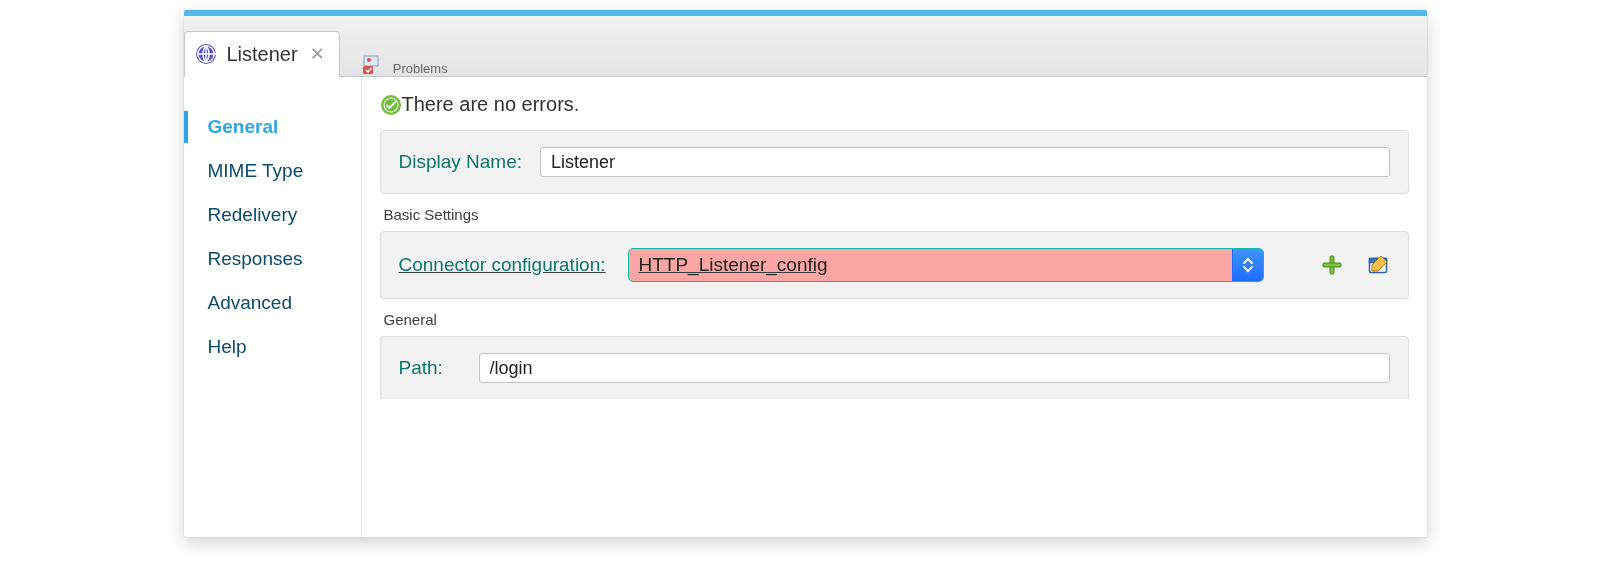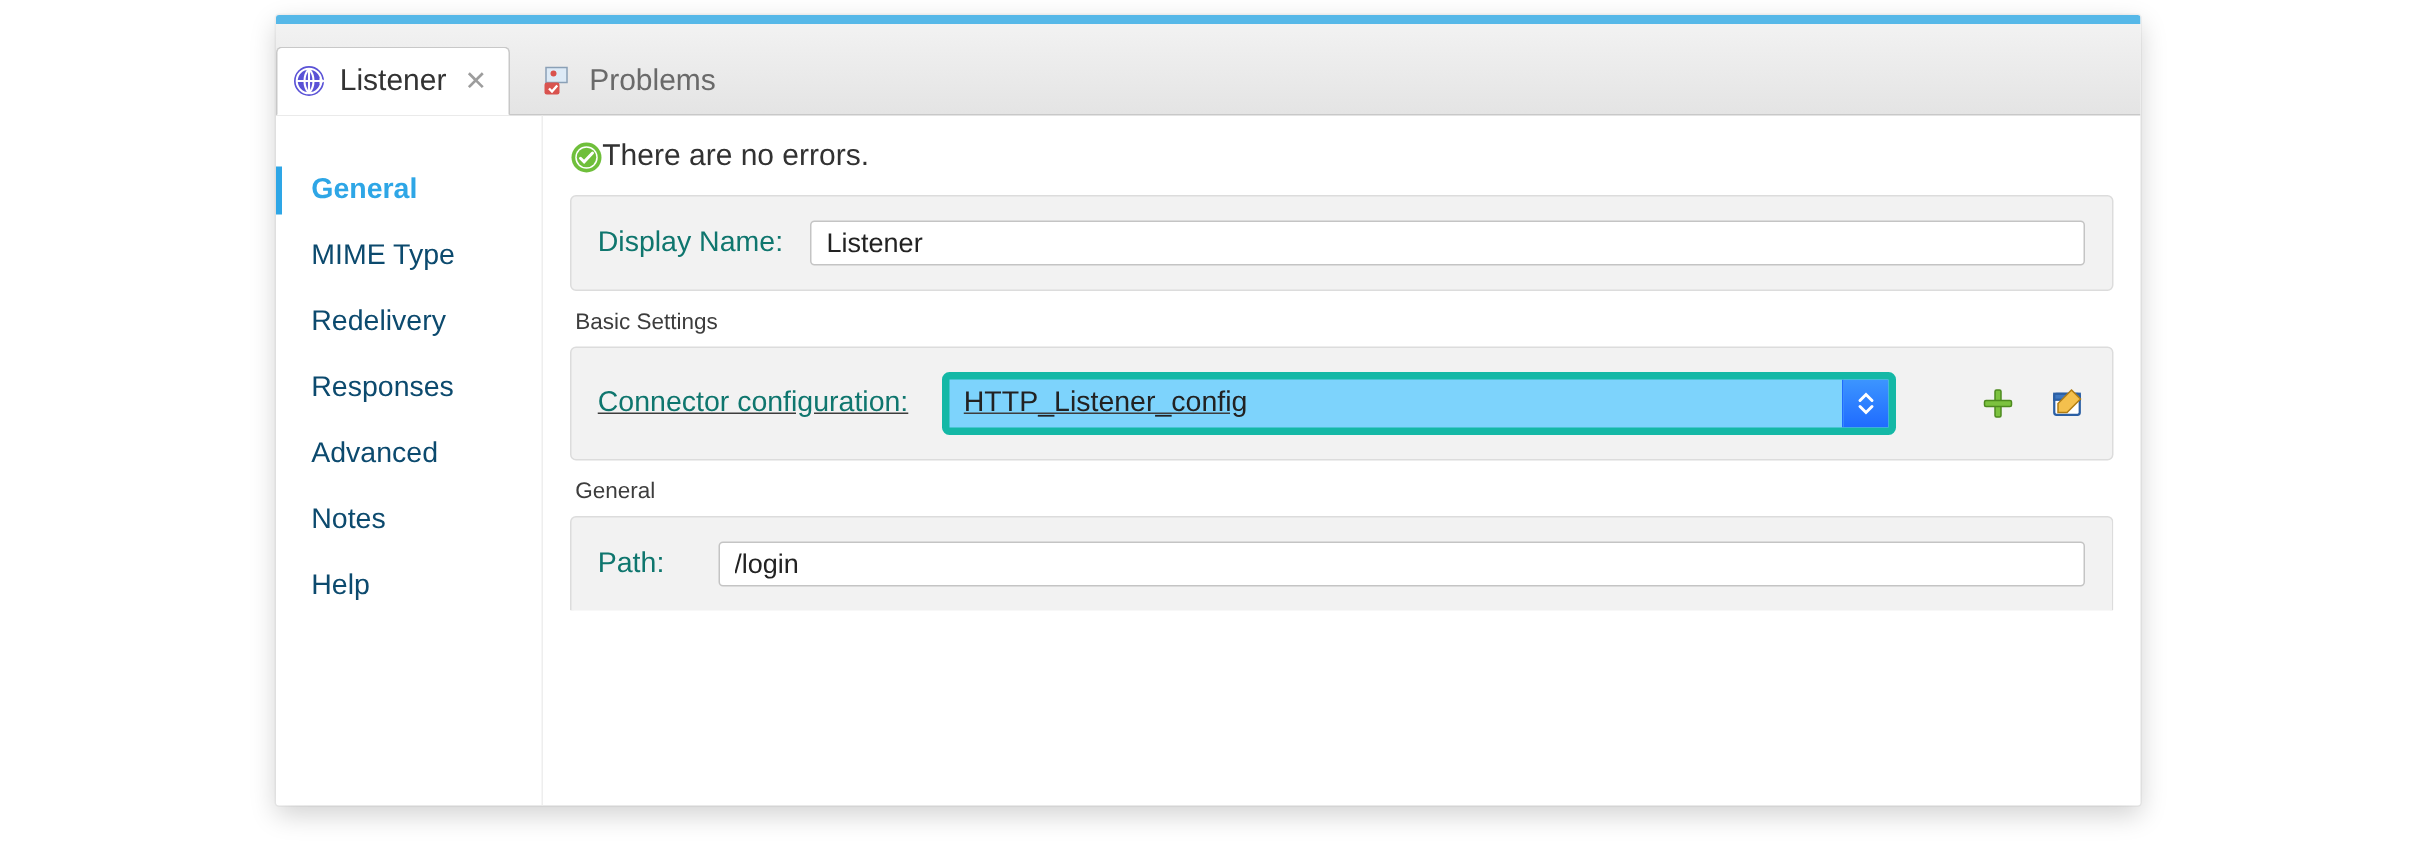--- a/index.html
+++ b/index.html
@@ -31,21 +31,21 @@
   .tab{
     display:flex;align-items:center;gap:10px;height:44px;padding:0 12px 0 10px;
     margin-bottom:-1px;
     border:1px solid var(--border);border-bottom:1px solid #fff;
     background:#fff;border-top-left-radius:4px;border-top-right-radius:4px;
     font-size:20px;color:#333;
     user-select:none;
   }
   .tab.inactive{
     background:transparent;border-color:transparent;border-bottom-color:transparent;
-    color:#6a6a6a;font-size:20px;padding-left:6px;
+    color:#6a6a6a;font-size:13px;padding-left:6px;align-items:flex-end;
   }
   .tab .close{color:#9d9d9d;font-size:18px;padding:0 2px;}
   .icon-sq{display:inline-flex;align-items:center;justify-content:center;flex:none;}
   .body{display:flex;min-height:460px;}
   .sidebar{
     width:178px;flex:none;border-right:1px solid #eee;
     padding:28px 0 10px;box-sizing:border-box;
   }
   .nav-item{
     position:relative;display:block;padding:11px 24px;font-size:19px;color:#0c4a6e;
@@ -62,21 +62,21 @@
     padding:16px 18px;margin-bottom:12px;
   }
   .section-title{font-size:15px;color:#3d3d3d;margin:10px 4px 8px;}
   .row{display:flex;align-items:center;gap:18px;}
   .label{font-size:19px;color:#0f766e;white-space:nowrap;}
   input[type="text"].field{
     flex:1;height:30px;border:1px solid #c4c4c4;border-radius:3px;background:#fff;
     font-size:18px;color:#222;padding:2px 10px;box-sizing:border-box;
   }
   .select-wrap{
-    position:relative;flex:1;height:32px;border:5px solid #14b8a6;border-radius:5px;background:#7dd3fc;
+    position:relative;flex:1;height:32px;border:1px solid #14b8a6;border-radius:5px;background:#fca5a5;
     display:flex;align-items:center;overflow:hidden;
   }
   .select-value{flex:1;padding:0 10px;font-size:19px;color:#222;}
   .select-btn{
     width:30px;height:100%;background:linear-gradient(#3c95ff,#1f6bff);
     display:flex;align-items:center;justify-content:center;color:#fff;border-left:1px solid #1f6bff;
   }
   .ico-btn{width:24px;height:24px;display:inline-flex;align-items:center;justify-content:center;cursor:default;}
   .gap-lg{gap:22px;text-decoration:underline;}
 </style>
@@ -114,21 +114,20 @@
     </div>
   </div>
 
   <div class="body">
     <div class="sidebar">
       <div class="nav-item active"><span>General</span></div>
       <div class="nav-item"><span>MIME Type</span></div>
       <div class="nav-item"><span>Redelivery</span></div>
       <div class="nav-item"><span>Responses</span></div>
       <div class="nav-item"><span>Advanced</span></div>
-      <div class="nav-item"><span>Notes</span></div>
       <div class="nav-item"><span>Help</span></div>
     </div>
 
     <div class="content">
 
       <div class="status-row">
         <span class="icon-sq">
           <svg width="22" height="22" viewBox="0 0 22 22">
             <circle cx="11" cy="11" r="10" fill="#6fbf3b"></circle>
             <circle cx="11" cy="11" r="7.5" fill="#fff"></circle>

